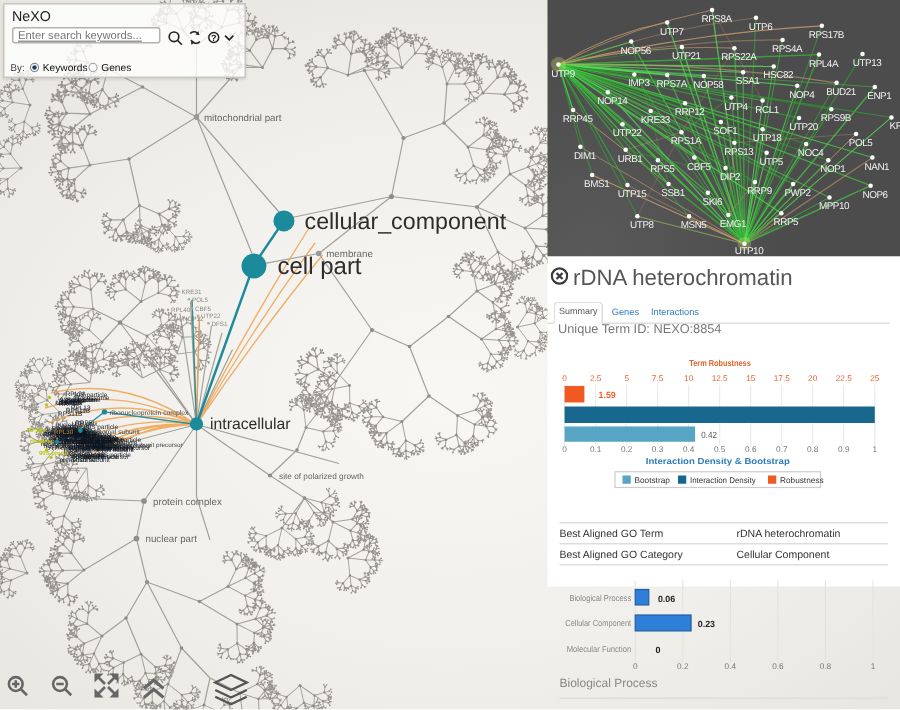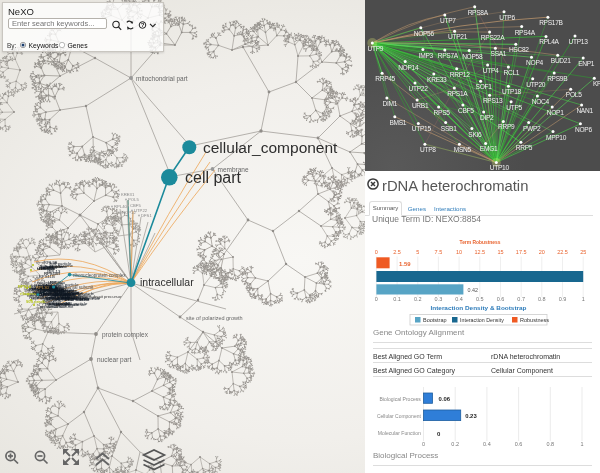--- a/index.html
+++ b/index.html
@@ -1,21 +1,21 @@
 <!DOCTYPE html>
 <html><head><meta charset="utf-8">
 <style>
 html,body{margin:0;padding:0;}
 #app{position:relative;width:600px;height:473px;overflow:hidden;font-family:"Liberation Sans",sans-serif;background:radial-gradient(ellipse 420px 300px at 300px 260px,#f8f7f4 0%,#f1efeb 60%,#e8e6e0 100%);}
 .abs{position:absolute;}
 #graphpanel{left:365px;top:0;width:235px;height:171px;background:radial-gradient(circle at 12% 98%,#595959 0%,#4c4c4c 50%);}
-#details{left:365px;top:171px;width:235px;height:302px;background:#fff;}
+#details{left:365px;top:171px;width:235px;height:220px;background:#fff;}
 #search{left:2px;top:2px;width:160px;height:48px;background:rgba(255,255,255,0.78);border:1px solid #c9c6c0;box-shadow:0 1px 2px rgba(0,0,0,0.12);}
 #search .title{position:absolute;left:5px;top:3px;font-size:9.5px;font-weight:normal;color:#222;}
-#search input{position:absolute;left:5px;top:15px;width:91px;height:9px;border:1px solid #b5b2ac;border-radius:2px;font-size:7.5px;color:#999;padding:0 3px;background:#fff;font-family:"Liberation Sans",sans-serif;outline:none;}
+#search input{position:absolute;left:5px;top:15px;width:91px;height:9px;border:1px solid #b5b2ac;border-radius:2px;font-size:7.5px;color:#999;padding:0 3px;background:#fff;font-family:"Liberation Sans",sans-serif;outline:none;text-decoration:underline;}
 #search .by{position:absolute;left:4px;top:39px;font-size:6.5px;color:#333;}
 h1.term{margin:0;position:absolute;left:17px;top:7px;font-size:14.8px;font-weight:normal;color:#565656;}
 .tabs{position:absolute;left:0px;top:30px;width:228px;height:14px;border-bottom:1px solid #ddd;}
 .tab-active{position:absolute;left:4px;top:0;width:31px;height:13px;background:#fff;border:1px solid #ddd;border-bottom:1px solid #fff;border-radius:3px 3px 0 0;font-size:6px;color:#555;text-align:center;line-height:13px;}
 .tab{position:absolute;top:3.5px;font-size:6.2px;color:#2e7cba;}
 .termid{position:absolute;left:7px;top:43px;font-size:8.5px;color:#777;text-align:center;}
 .goheader{position:absolute;left:8px;font-size:8px;color:#888;width:219px;border-bottom:1px solid #ddd;padding-bottom:5px;}
 .gorow{position:absolute;left:8px;width:219px;font-size:7px;color:#333;border-top:1px solid #ddd;padding-top:4px;}
 .gorow span{position:absolute;left:118px;}
 </style></head><body>
@@ -1360,21 +1360,20 @@
     </g>
     <text x="113.5" y="74.5" font-size="5.8" font-weight="bold" fill="#2e7cba" text-anchor="middle" textLength="96" lengthAdjust="spacingAndGlyphs">Interaction Density &amp; Bootstrap</text>
     <rect x="45" y="79.5" width="137" height="10.5" fill="#fff" stroke="#ccc" stroke-width="0.8"></rect>
     <rect x="50" y="82" width="5.5" height="5.5" fill="#57a4c5"></rect>
     <text x="58" y="87" font-size="5.5" fill="#333">Bootstrap</text>
     <rect x="87" y="82" width="5.5" height="5.5" fill="#18678f"></rect>
     <text x="95" y="87" font-size="5.5" fill="#333" textLength="43.8" lengthAdjust="spacingAndGlyphs">Interaction Density</text>
     <rect x="147" y="82" width="5.5" height="5.5" fill="#ef5a23"></rect>
     <text x="155" y="87" font-size="5.5" fill="#333">Robustness</text>
   </svg>
-  <div class="goheader" style="top:157px">Gene Ontology Alignment</div>
   <div class="gorow" style="top:177px">Best Aligned GO Term<span>rDNA heterochromatin</span></div>
   <div class="gorow" style="top:191px">Best Aligned GO Category<span>Cellular Component</span></div>
   <div class="gorow" style="top:205px;border-top:1px solid #ddd;height:1px"></div>
   <svg class="abs" style="left:0;top:212px" width="235" height="70" viewBox="0 0 235 70">
     <g stroke="#e2e2e2" stroke-width="0.7">
       <line x1="58.5" y1="4" x2="58.5" y2="58"></line>
           <line x1="90.2" y1="4" x2="90.2" y2="58"></line>
           <line x1="121.9" y1="4" x2="121.9" y2="58"></line>
           <line x1="153.6" y1="4" x2="153.6" y2="58"></line>
           <line x1="185.3" y1="4" x2="185.3" y2="58"></line>

